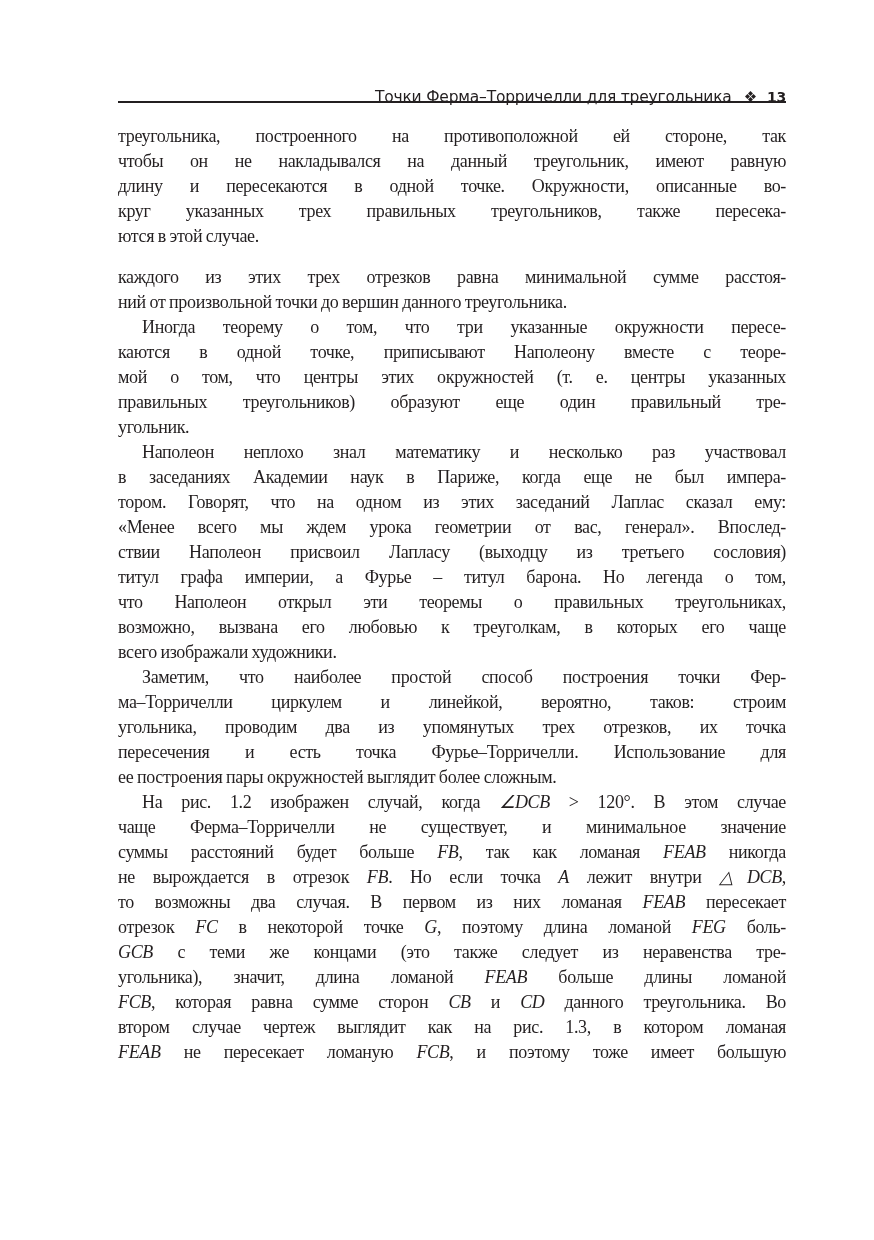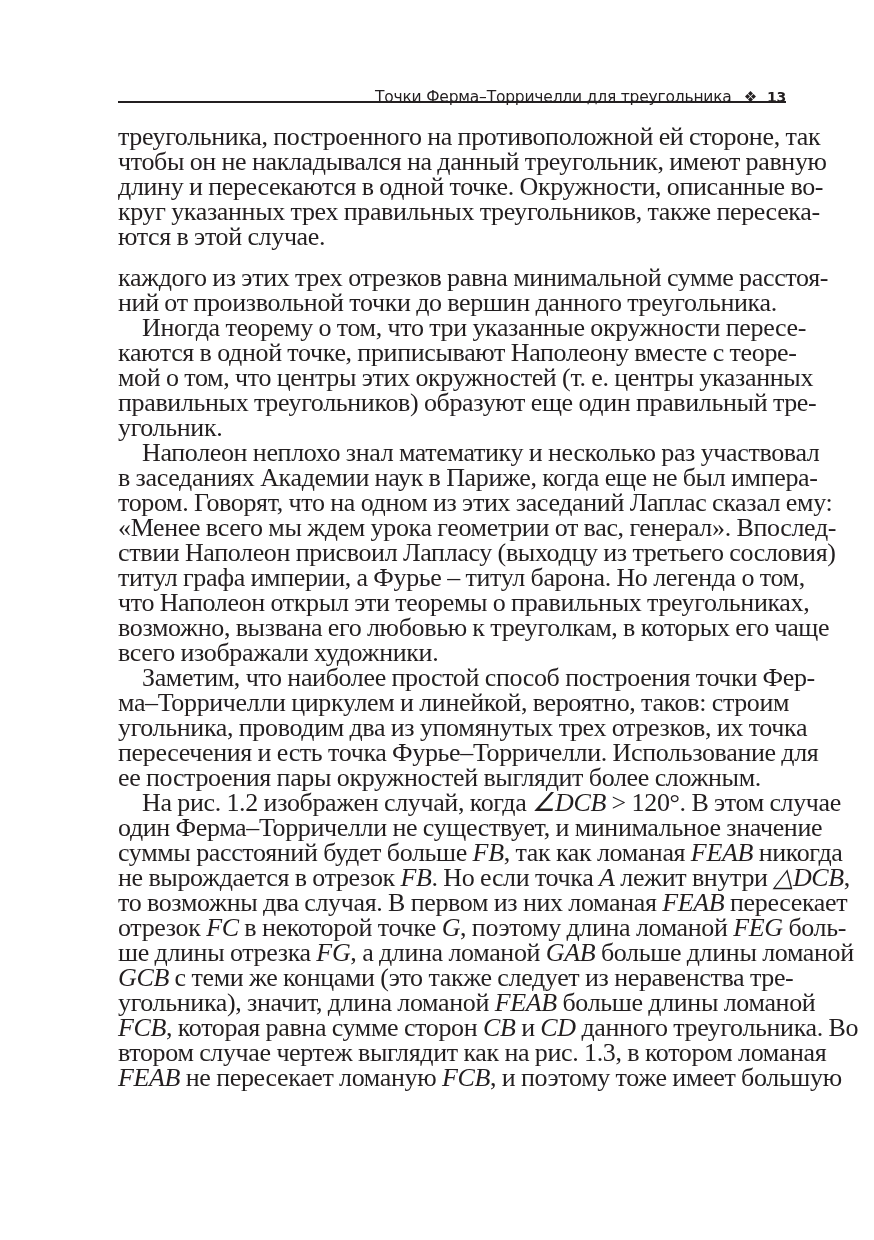--- a/index.html
+++ b/index.html
@@ -43,21 +43,21 @@
       width: 668px;
       height: 2px;
       background: #231f20;
     }
     .body-text {
       position: absolute;
       left: 118px;
       top: 124px;
       width: 668px;
       font-family: "Liberation Serif", serif;
-      font-size: 26px;
+      font-size: 18px;
       line-height: 25px;
       letter-spacing: -0.35px;
       word-spacing: -0.5px;
     }
     .line {
       display: block;
       white-space: nowrap;
       text-align: justify;
       text-align-last: justify;
       height: 25px;
@@ -119,25 +119,24 @@
     </div>
     <div class="paragraph">
       <span class="line indent"><span>Заметим, что наиболее простой способ построения точки Фер-</span></span>
       <span class="line"><span>ма–Торричелли циркулем и линейкой, вероятно, таков: строим</span></span>
       <span class="line"><span>угольника, проводим два из упомянутых трех отрезков, их точка</span></span>
       <span class="line"><span>пересечения и есть точка Фурье–Торричелли. Использование для</span></span>
       <span class="line last"><span>ее построения пары окружностей выглядит более сложным.</span></span>
     </div>
     <div class="paragraph">
       <span class="line indent"><span>На рис. 1.2 изображен случай, когда </span><span class="it">∠DCB</span><span> &gt; 120°. В этом случае</span></span>
-      <span class="line"><span>один Ферма–Торричелли не существует, и минимальное значение</span></span>
+      <span class="line"><span>чаще Ферма–Торричелли не существует, и минимальное значение</span></span>
       <span class="line"><span>суммы расстояний будет больше </span><span class="it">FB</span><span>, так как ломаная </span><span class="it">FEAB</span><span> никогда</span></span>
       <span class="line"><span>не вырождается в отрезок </span><span class="it">FB</span><span>. Но если точка </span><span class="it">A</span><span> лежит внутри </span><span class="it">△DCB</span><span>,</span></span>
       <span class="line"><span>то возможны два случая. В первом из них ломаная </span><span class="it">FEAB</span><span> пересекает</span></span>
       <span class="line"><span>отрезок </span><span class="it">FC</span><span> в некоторой точке </span><span class="it">G</span><span>, поэтому длина ломаной </span><span class="it">FEG</span><span> боль-</span></span>
-      <span class="line"><span>ше длины отрезка </span><span class="it">FG</span><span>, а длина ломаной </span><span class="it">GAB</span><span> больше длины ломаной</span></span>
       <span class="line"><span class="it">GCB</span><span> с теми же концами (это также следует из неравенства тре-</span></span>
       <span class="line"><span>угольника), значит, длина ломаной </span><span class="it">FEAB</span><span> больше длины ломаной</span></span>
       <span class="line"><span class="it">FCB</span><span>, которая равна сумме сторон </span><span class="it">CB</span><span> и </span><span class="it">CD</span><span> данного треугольника. Во</span></span>
       <span class="line"><span>втором случае чертеж выглядит как на рис. 1.3, в котором ломаная</span></span>
       <span class="line"><span class="it">FEAB</span><span> не пересекает ломаную </span><span class="it">FCB</span><span>, и поэтому тоже имеет большую</span></span>
     </div>
   </div>
 
 </body></html>

